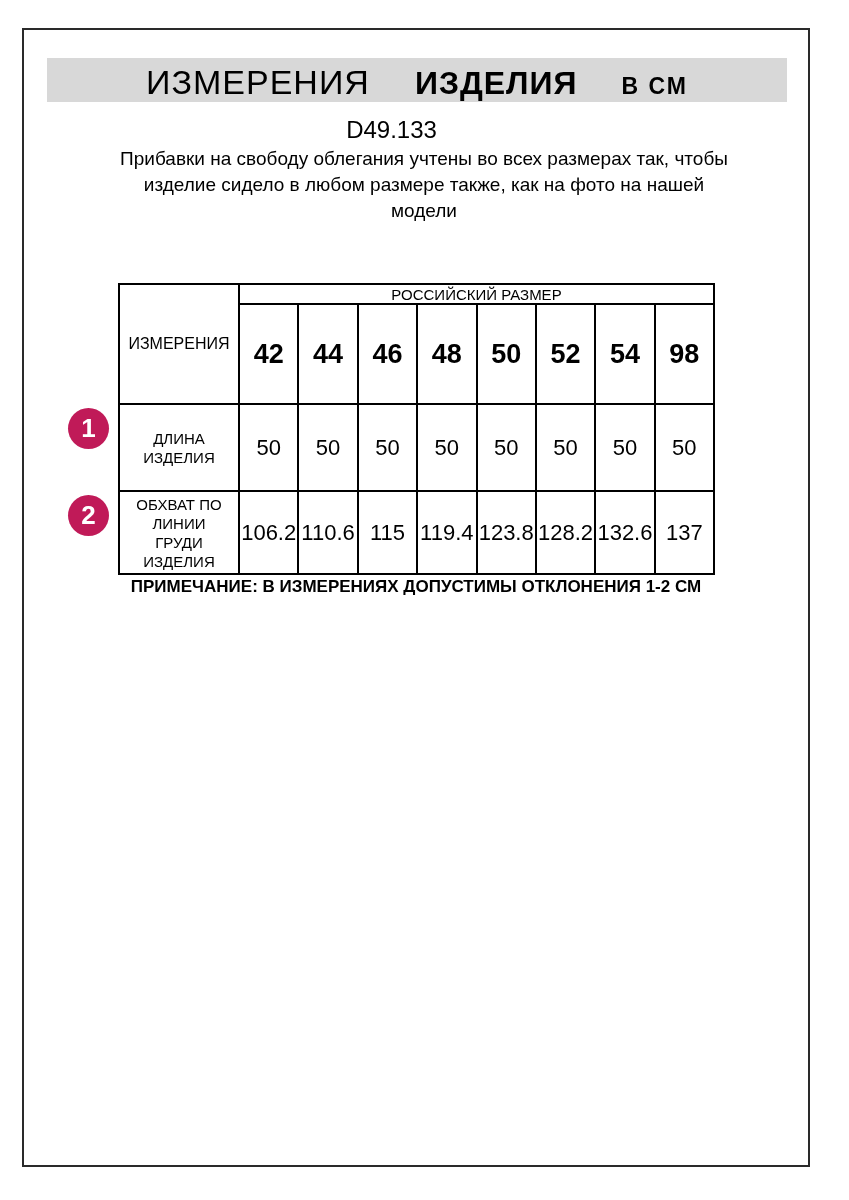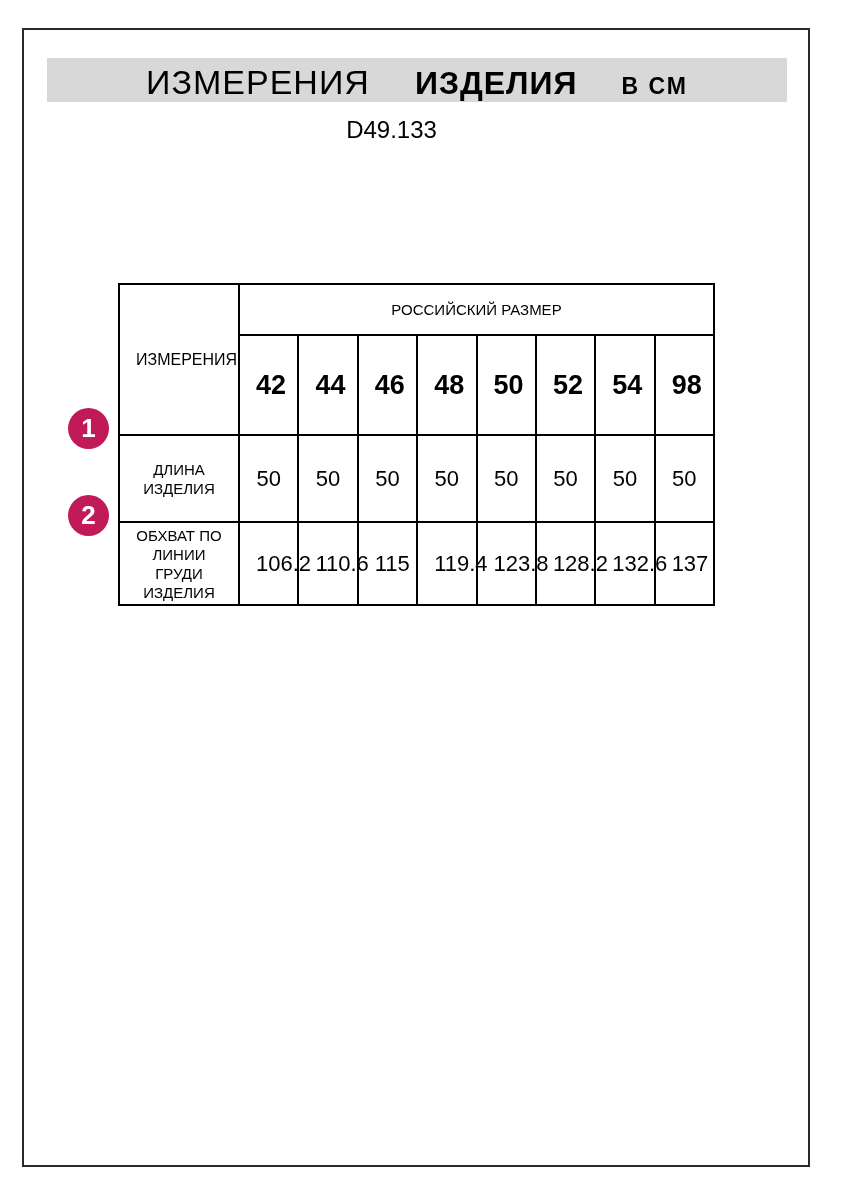--- a/index.html
+++ b/index.html
@@ -71,21 +71,21 @@
     width: 597px;
     border-collapse: collapse;
     table-layout: fixed;
   }
   .size-table col.label-col { width: 120px; }
   .size-table th, .size-table td {
     border: 2px solid #000000;
     text-align: center;
     vertical-align: middle;
     font-weight: 400;
-    padding: 16px;
+    padding: 0;
   }
   .size-table .group-header {
     height: 20px;
     font-size: 15px;
   }
   .size-table .corner {
     font-size: 16px;
   }
   .size-table .size-cell {
     height: 100px;
@@ -134,20 +134,25 @@
   <div class="frame"></div>
 
   <div class="banner">
     <span class="t-regular">ИЗМЕРЕНИЯ</span>
     <span class="t-bold">ИЗДЕЛИЯ</span>
     <span class="t-unit">В СМ</span>
   </div>
 
   <div class="product-code">D49.133</div>
 
+  <div class="description">
+    <div>Прибавки на свободу облегания учтены во всех размерах так, чтобы</div>
+    <div>изделие сидело в любом размере также, как на фото на нашей</div>
+    <div>модели</div>
+  </div>
 
   <table class="size-table">
     <colgroup>
       <col class="label-col">
       <col>
         <col>
         <col>
         <col>
         <col>
         <col>
@@ -190,14 +195,15 @@
         <td class="value-cell">128.2</td>
         <td class="value-cell">132.6</td>
         <td class="value-cell">137</td>
       </tr>
     </tbody>
   </table>
 
   <div class="marker marker-1">1</div>
   <div class="marker marker-2">2</div>
 
+  <div class="note">ПРИМЕЧАНИЕ: В ИЗМЕРЕНИЯХ ДОПУСТИМЫ ОТКЛОНЕНИЯ 1-2 СМ</div>
 
 </div>
 
 </body></html>

